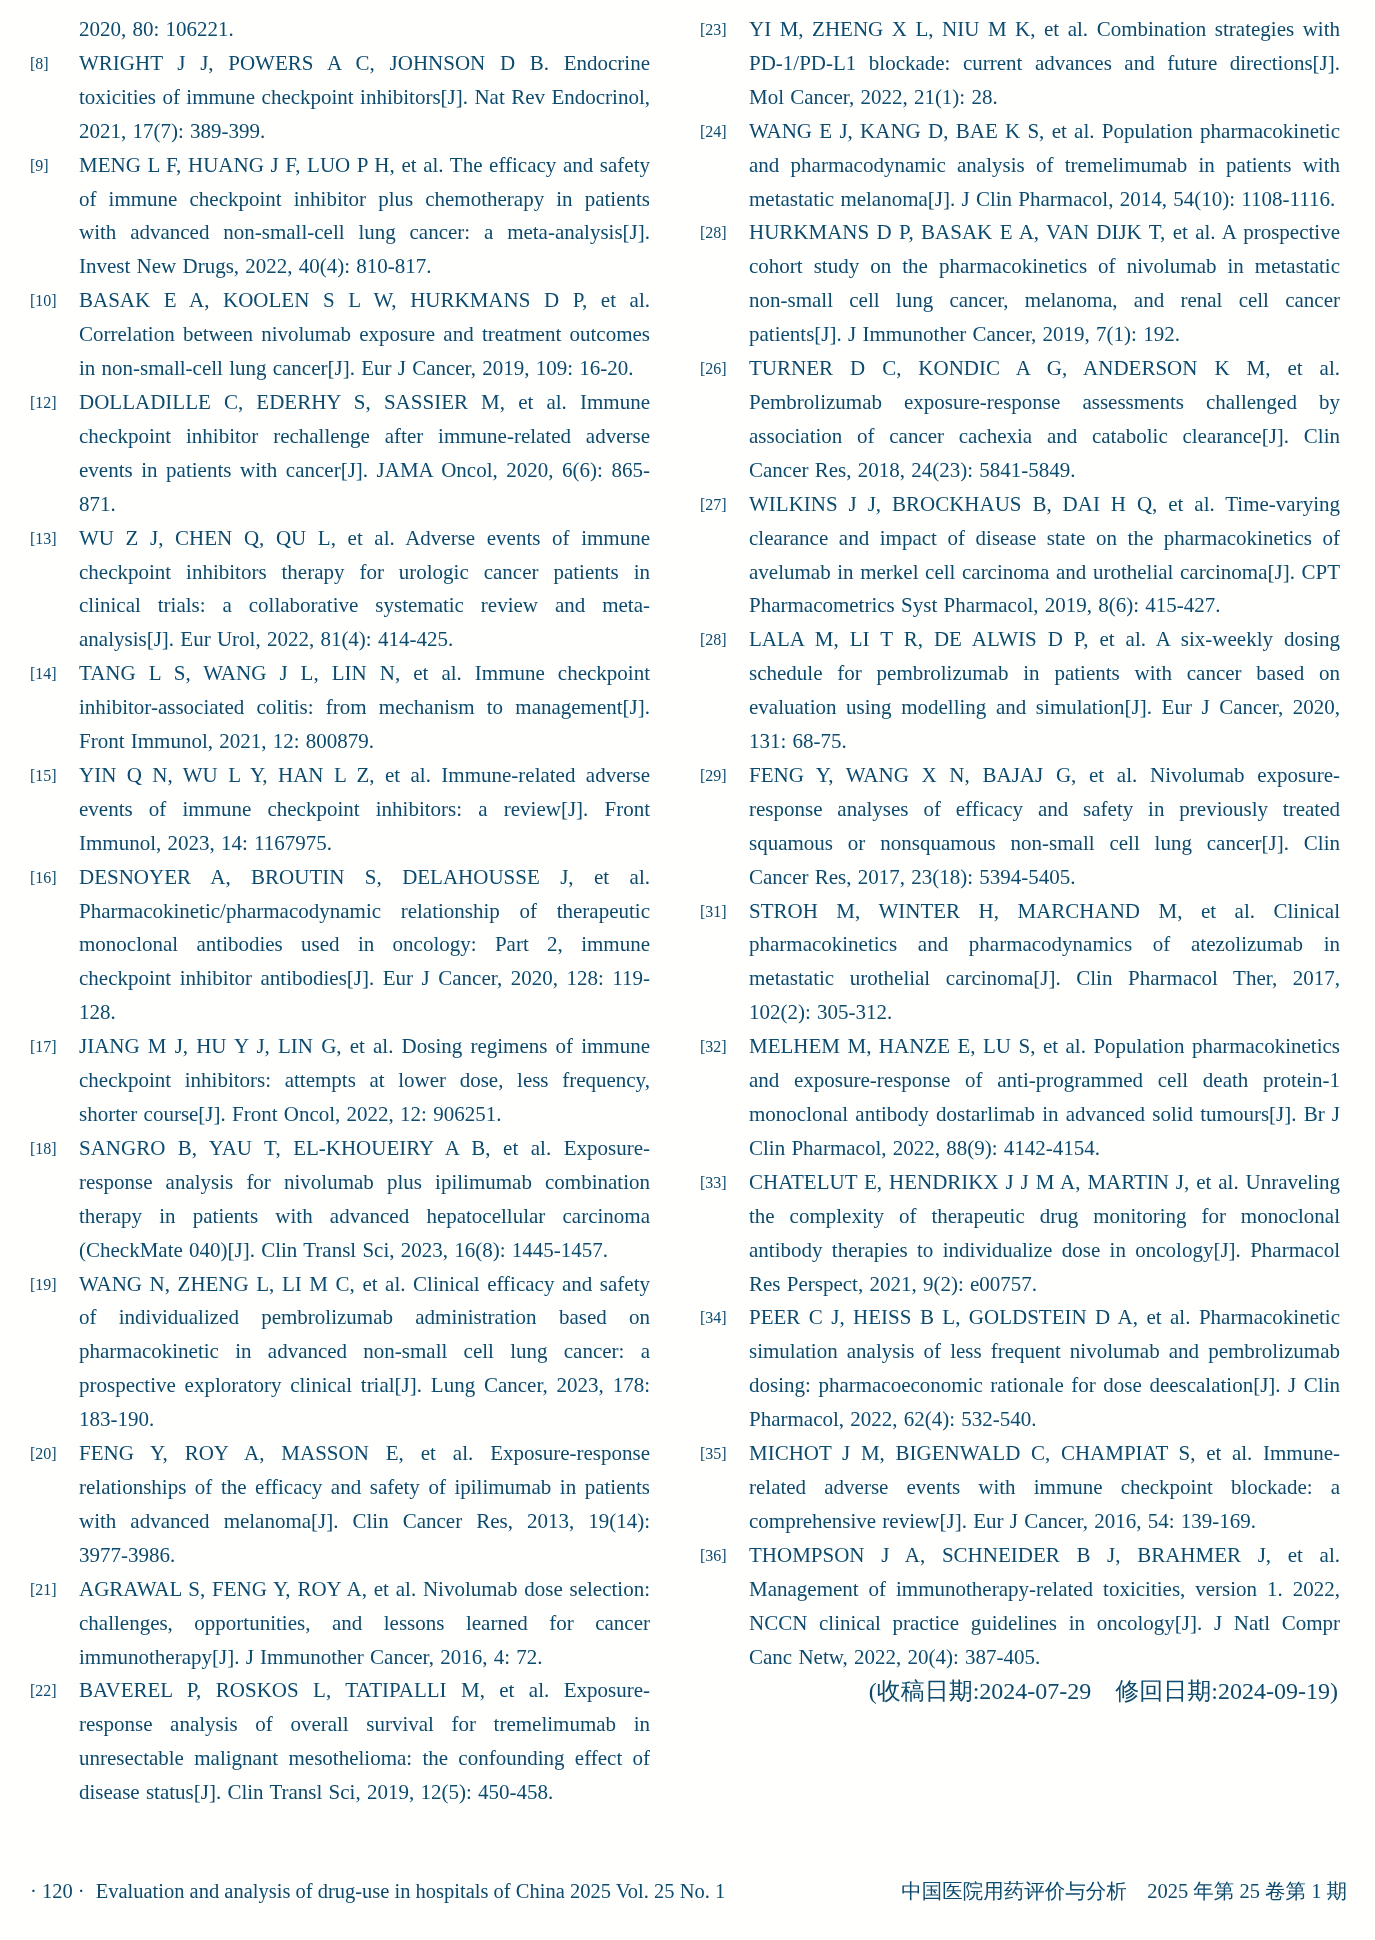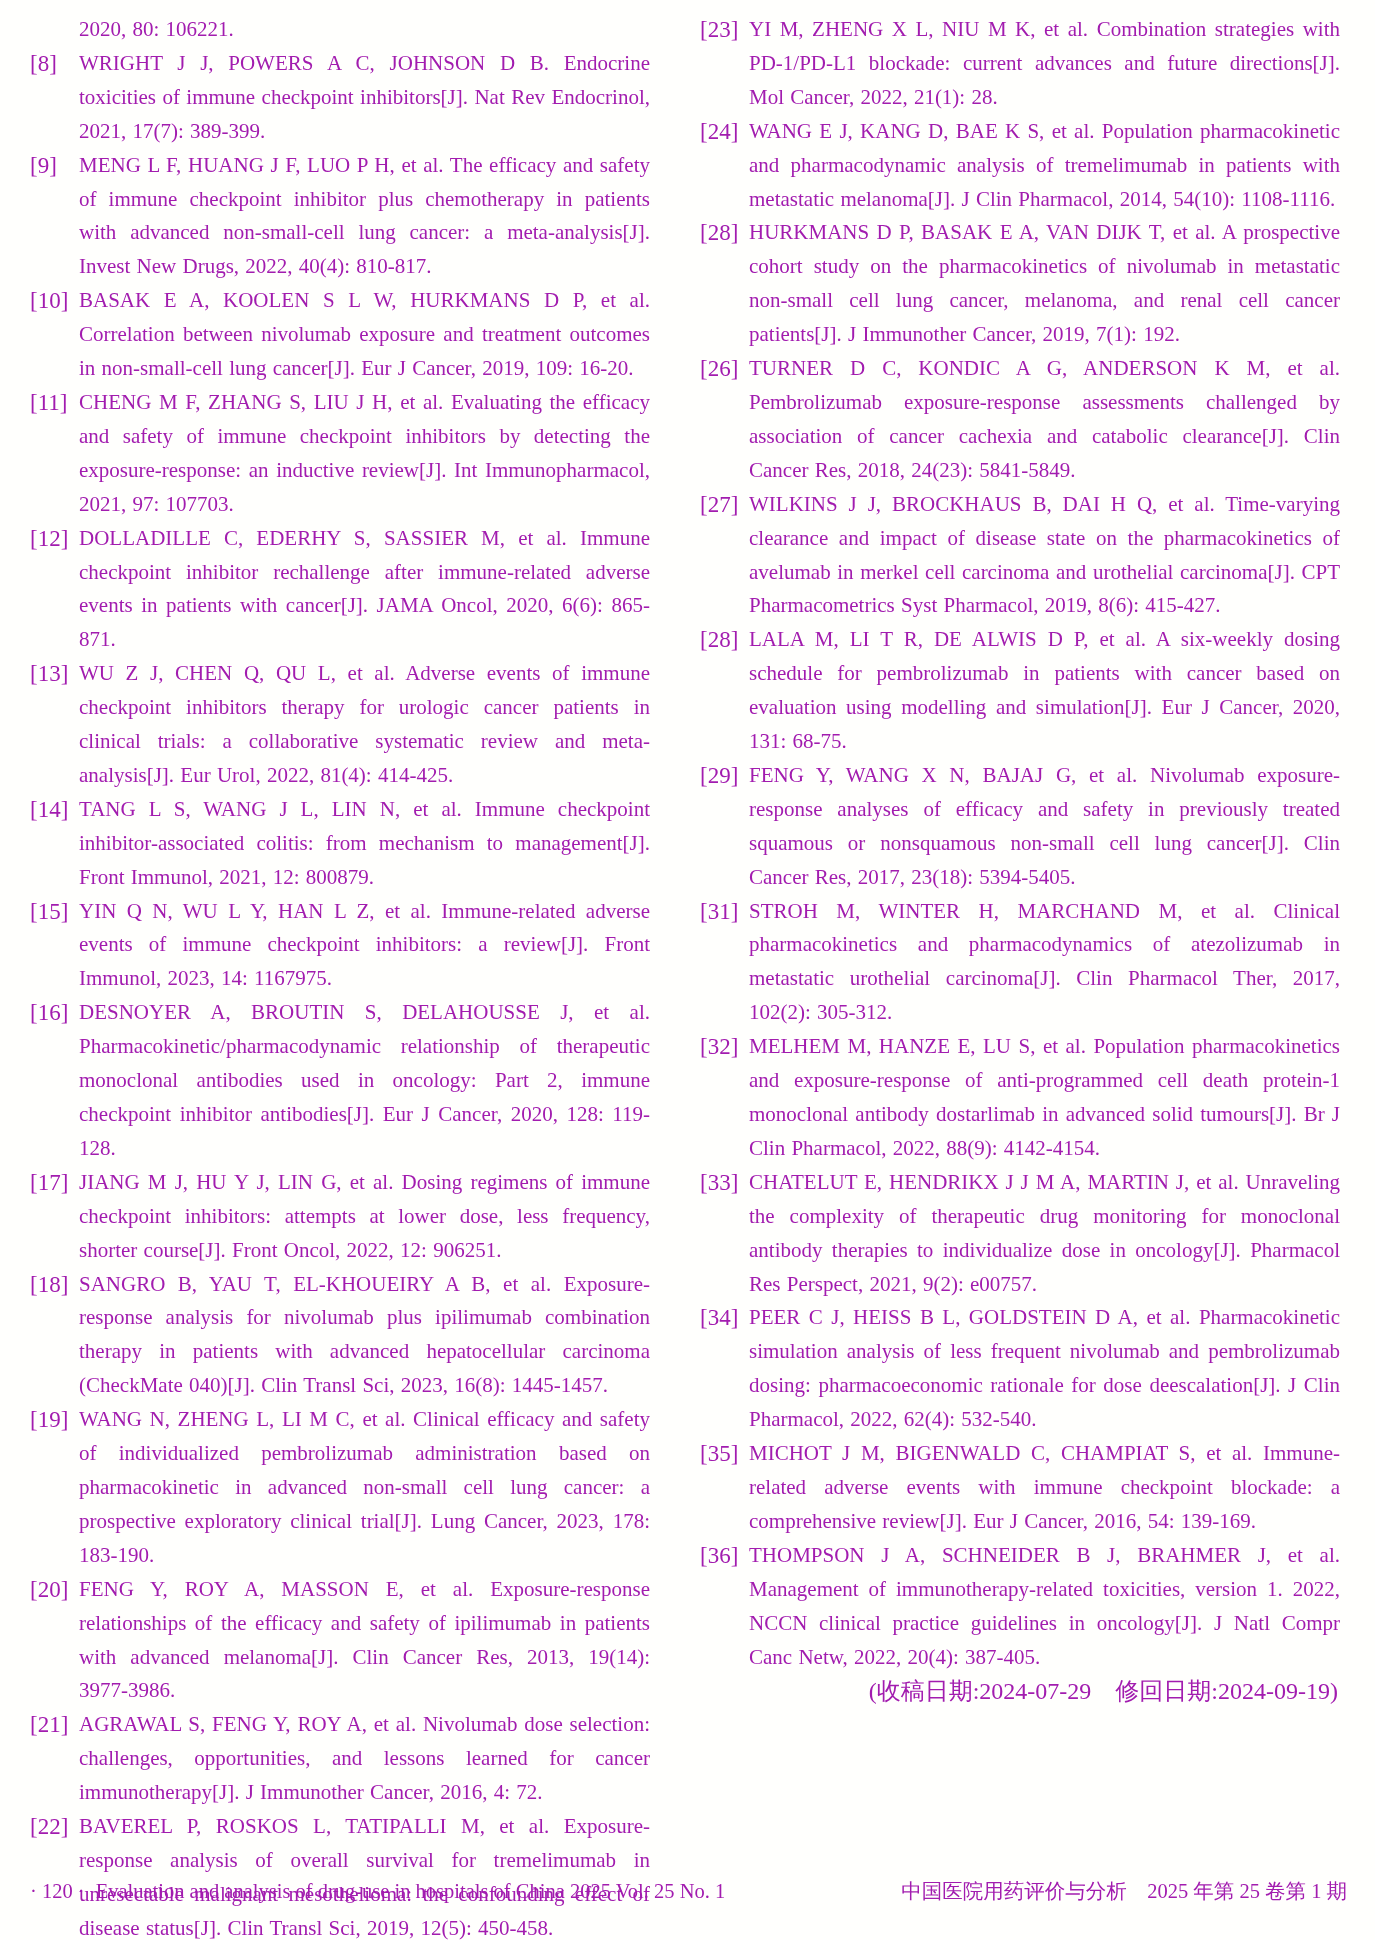--- a/index.html
+++ b/index.html
@@ -2,35 +2,35 @@
 <html><head>
 <meta charset="utf-8">
 <style>
   html, body { margin: 0; padding: 0; background: #ffffff; }
   .page {
     position: relative;
     width: 1375px;
     height: 1940px;
     background: #fffffd;
     font-family: "Liberation Serif", "DejaVu Serif", serif;
-    color: #a21caf;
+    color: #0c4a6e;
     overflow: hidden;
   }
   .columns {
     display: flex;
     padding: 13px 25px 0 30px;
     gap: 50px;
   }
   .col { display: block; }
   .col-left  { width: 620px; }
   .col-right { width: 640px; }
   .ref { display: flex; }
   .ref-num {
     flex: 0 0 49px;
-    font-size: 23px;
+    font-size: 16px;
     line-height: 33.9px;
     white-space: nowrap;
   }
   .ref-text {
     flex: 1;
     font-size: 21px;
     line-height: 33.9px;
     text-align: justify;
     text-align-last: left;
     word-spacing: 1px;
@@ -70,24 +70,20 @@
           <span class="ref-num">[8]</span>
           <span class="ref-text">WRIGHT J J, POWERS A C, JOHNSON D B. Endocrine toxicities of immune checkpoint inhibitors[J]. Nat Rev Endocrinol, 2021, 17(7): 389-399.</span>
         </div>
         <div class="ref">
           <span class="ref-num">[9]</span>
           <span class="ref-text">MENG L F, HUANG J F, LUO P H, et al. The efficacy and safety of immune checkpoint inhibitor plus chemotherapy in patients with advanced non-small-cell lung cancer: a meta-analysis[J]. Invest New Drugs, 2022, 40(4): 810-817.</span>
         </div>
         <div class="ref">
           <span class="ref-num">[10]</span>
           <span class="ref-text">BASAK E A, KOOLEN S L W, HURKMANS D P, et al. Correlation between nivolumab exposure and treatment outcomes in non-small-cell lung cancer[J]. Eur J Cancer, 2019, 109: 16-20.</span>
-        </div>
-        <div class="ref">
-          <span class="ref-num">[11]</span>
-          <span class="ref-text">CHENG M F, ZHANG S, LIU J H, et al. Evaluating the efficacy and safety of immune checkpoint inhibitors by detecting the exposure-response: an inductive review[J]. Int Immunopharmacol, 2021, 97: 107703.</span>
         </div>
         <div class="ref">
           <span class="ref-num">[12]</span>
           <span class="ref-text">DOLLADILLE C, EDERHY S, SASSIER M, et al. Immune checkpoint inhibitor rechallenge after immune-related adverse events in patients with cancer[J]. JAMA Oncol, 2020, 6(6): 865-871.</span>
         </div>
         <div class="ref">
           <span class="ref-num">[13]</span>
           <span class="ref-text">WU Z J, CHEN Q, QU L, et al. Adverse events of immune checkpoint inhibitors therapy for urologic cancer patients in clinical trials: a collaborative systematic review and meta-analysis[J]. Eur Urol, 2022, 81(4): 414-425.</span>
         </div>
         <div class="ref">

